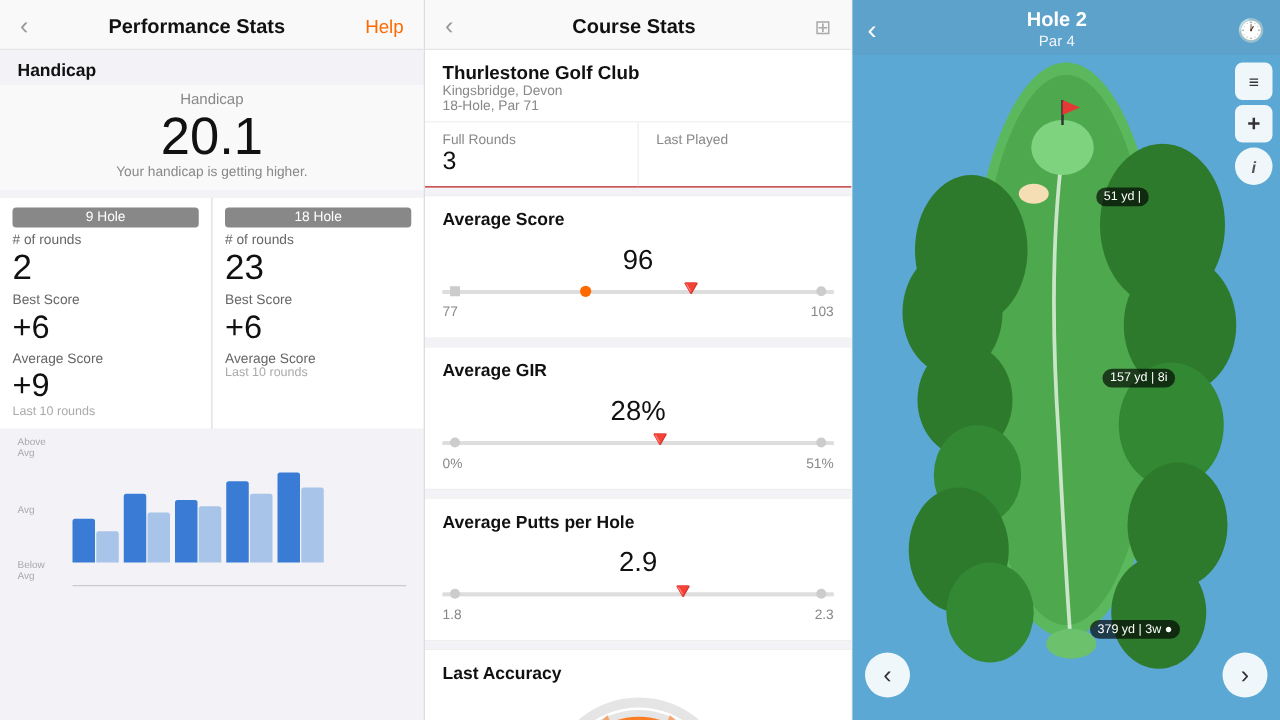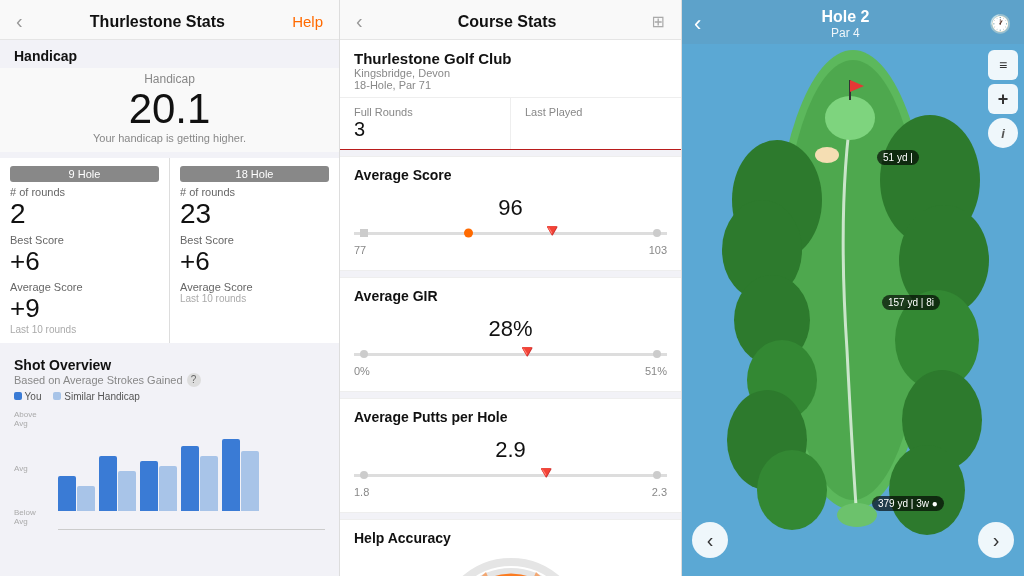--- a/index.html
+++ b/index.html
@@ -80,21 +80,21 @@
 
     
     .hole-svg { width: 100%; height: 100%; }
   </style>
 </head>
 <body>
 
 <div class="panel panel-1">
   <div class="panel-header">
     <span class="back-btn">‹</span>
-    <span class="title">Thurlestone Stats</span>
+    <span class="title">Performance Stats</span>
     <span class="help-btn">Help</span>
   </div>
 
   <div class="overview-label">Handicap</div>
 
   <div class="handicap-box">
     <div class="handicap-label">Handicap</div>
     <div class="handicap-value">20.1</div>
     <div class="handicap-sub">Your handicap is getting higher.</div>
   </div>
@@ -116,31 +116,20 @@
       <div class="cell-header">18 Hole</div>
       <div class="rounds-label"># of rounds</div>
       <div class="rounds-value">23</div>
       <div class="score-label">Best Score</div>
       <div class="score-value">+6</div>
       <div class="avg-label">Average Score</div>
       <div class="last-label">Last 10 rounds</div>
     </div>
   </div>
 
-  <div class="shot-overview">
-    <div class="shot-title">Shot Overview</div>
-    <div class="shot-sub">
-      <span>Based on Average Strokes Gained</span>
-      <span style="display:inline-block;width:14px;height:14px;background:#ddd;border-radius:50%;text-align:center;font-size:10px;line-height:14px;color:#666;">?</span>
-    </div>
-    <div class="shot-legend">
-      <span><span class="legend-dot"></span> <span>You</span></span>
-      <span><span class="legend-dot-light"></span> <span>Similar Handicap</span></span>
-    </div>
-  </div>
 
   <div style="position:relative; padding: 0 14px; height: 120px;">
     <div style="position:absolute;left:14px;top:0;bottom:4px;display:flex;flex-direction:column;justify-content:space-between;">
       <span style="font-size:8px;color:#aaa;">Above<br>Avg</span>
       <span style="font-size:8px;color:#aaa;">Avg</span>
       <span style="font-size:8px;color:#aaa;">Below<br>Avg</span>
     </div>
     <div style="margin-left:44px;height:100%;display:flex;align-items:flex-end;gap:4px;padding-bottom:18px;border-bottom:1px solid #ccc;">
       <div class="bar-group">
         <div class="bar bar-blue" style="width:18px;height:35px;"></div>
@@ -248,21 +237,21 @@
         </div>
       </div>
       <div class="slider-range">
         <span>1.8</span>
         <span>2.3</span>
       </div>
     </div>
   </div>
 
   <div class="drive-section">
-    <div class="drive-title">Help Accuracy</div>
+    <div class="drive-title">Last Accuracy</div>
     <div class="drive-chart">
       <svg width="160" height="80" viewBox="0 0 160 80">
 
         <path d="M 10 80 A 70 70 0 0 1 150 80" fill="none" stroke="#e5e5e5" stroke-width="8"></path>
         <path d="M 20 80 A 60 60 0 0 1 140 80" fill="none" stroke="#e5e5e5" stroke-width="8"></path>
         <path d="M 30 80 A 50 50 0 0 1 130 80" fill="none" stroke="#e5e5e5" stroke-width="8"></path>
         <path d="M 40 80 A 40 40 0 0 1 120 80" fill="none" stroke="#e5e5e5" stroke-width="8"></path>
         <path d="M 50 80 A 30 30 0 0 1 110 80" fill="none" stroke="#e5e5e5" stroke-width="8"></path>
 
         <path d="M 80 80 L 60 25 A 60 60 0 0 1 100 25 Z" fill="#ff6a00" opacity="0.85"></path>

